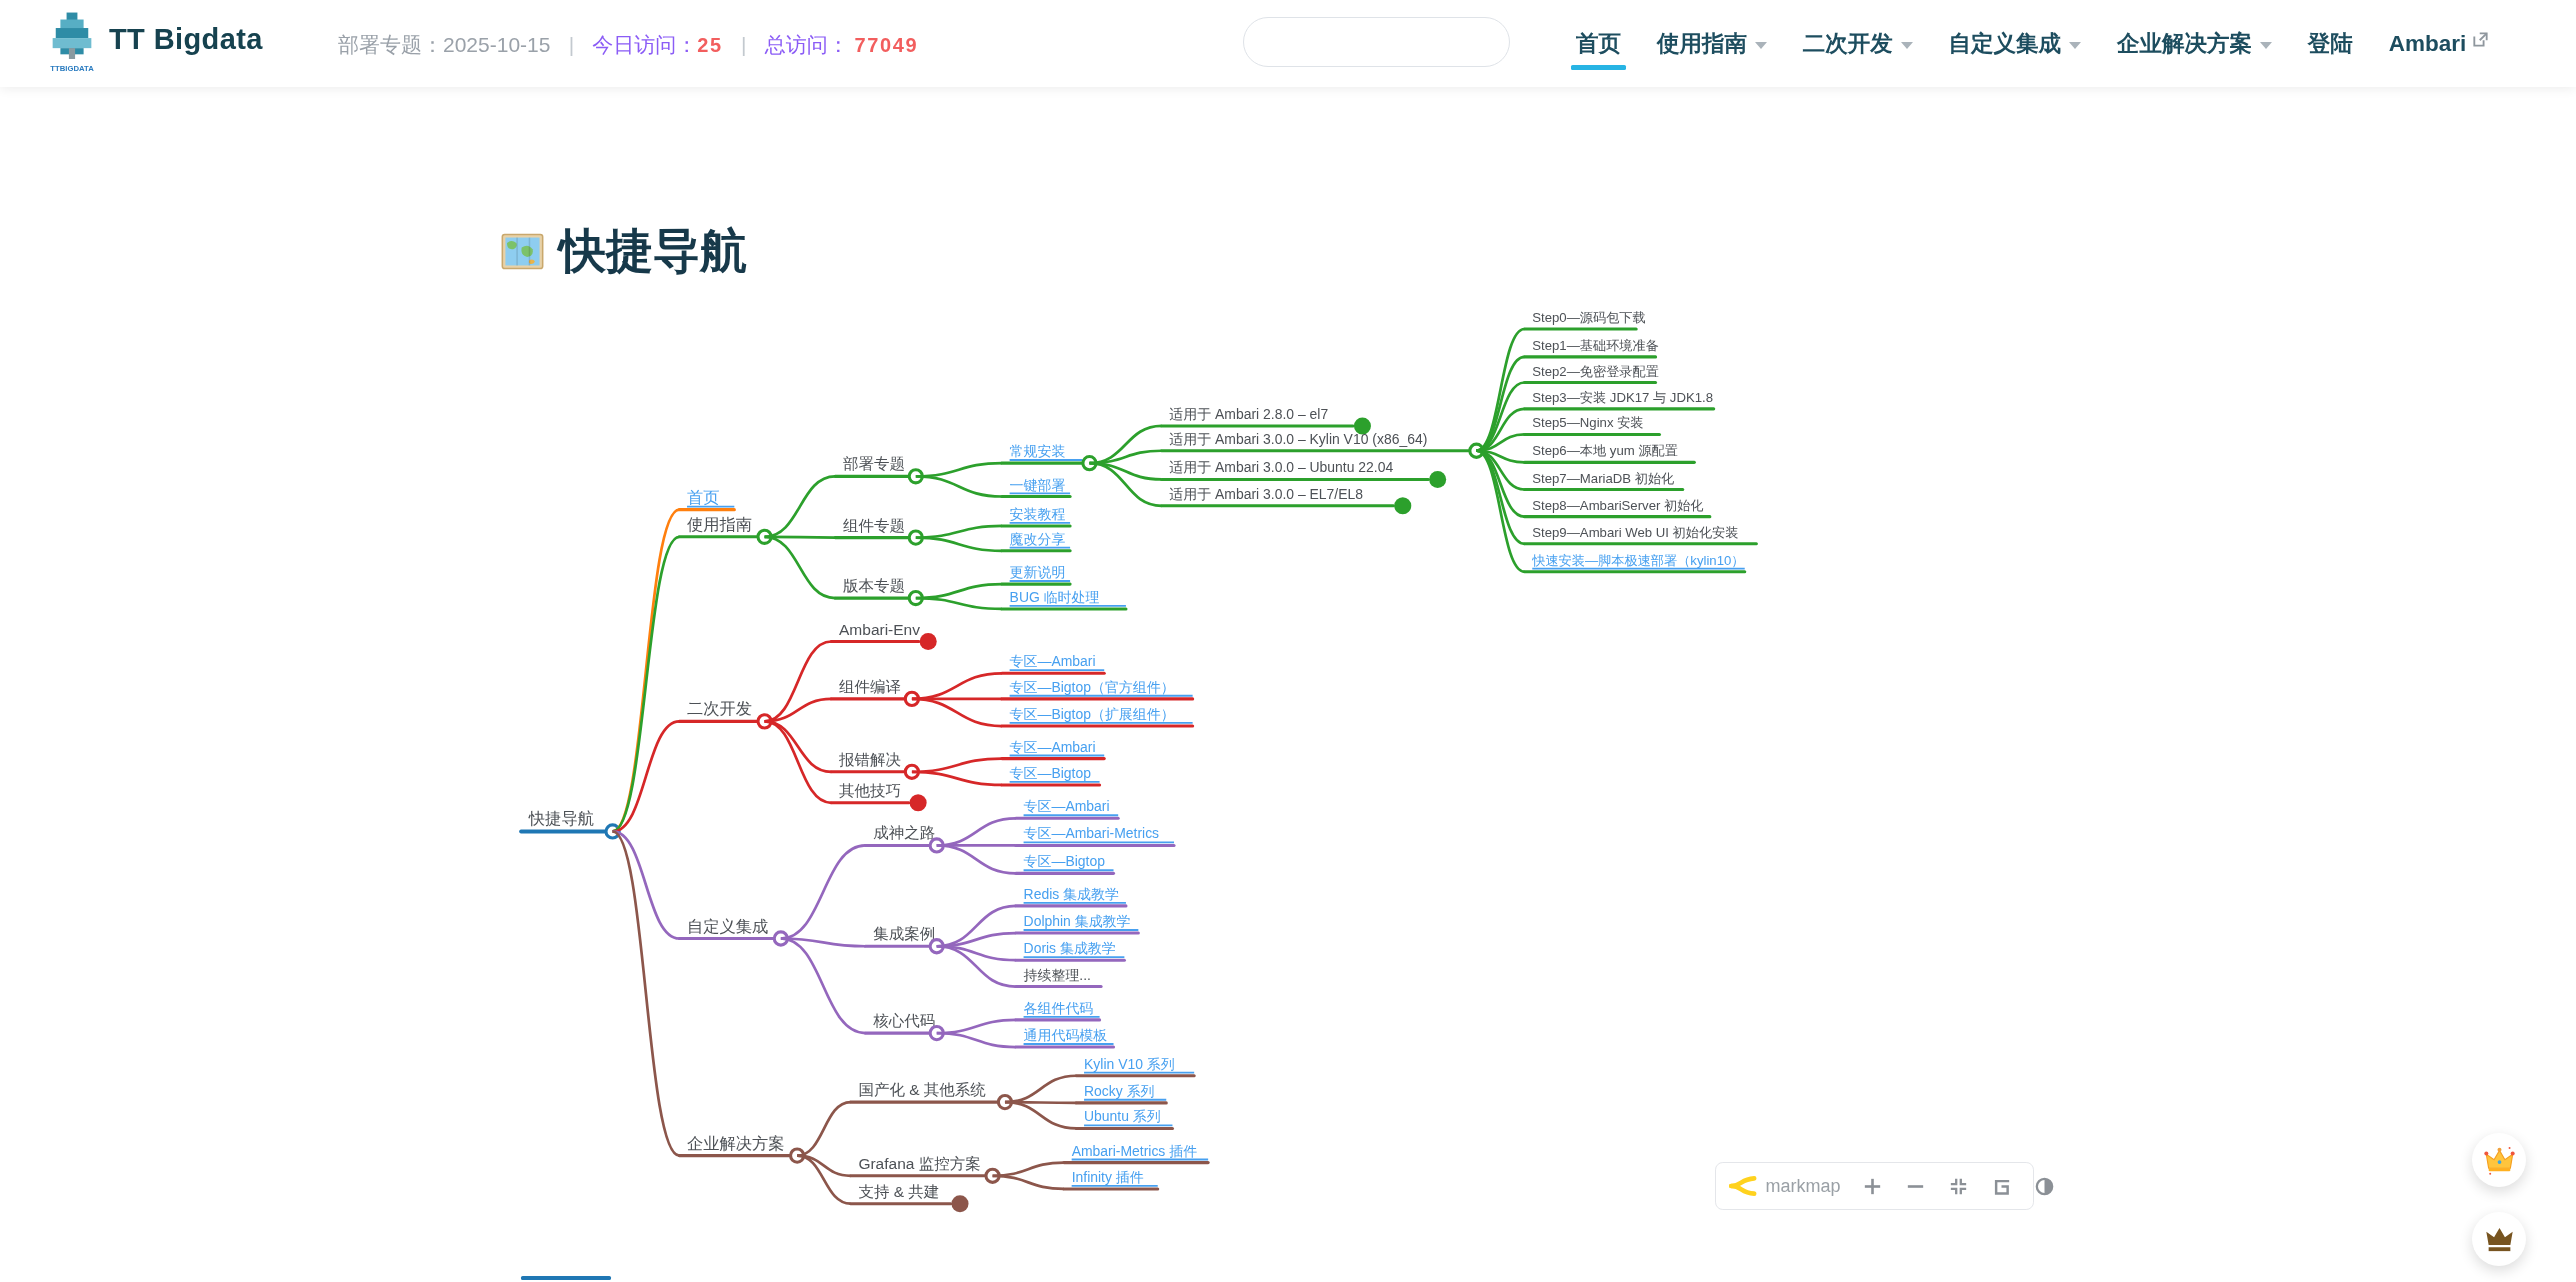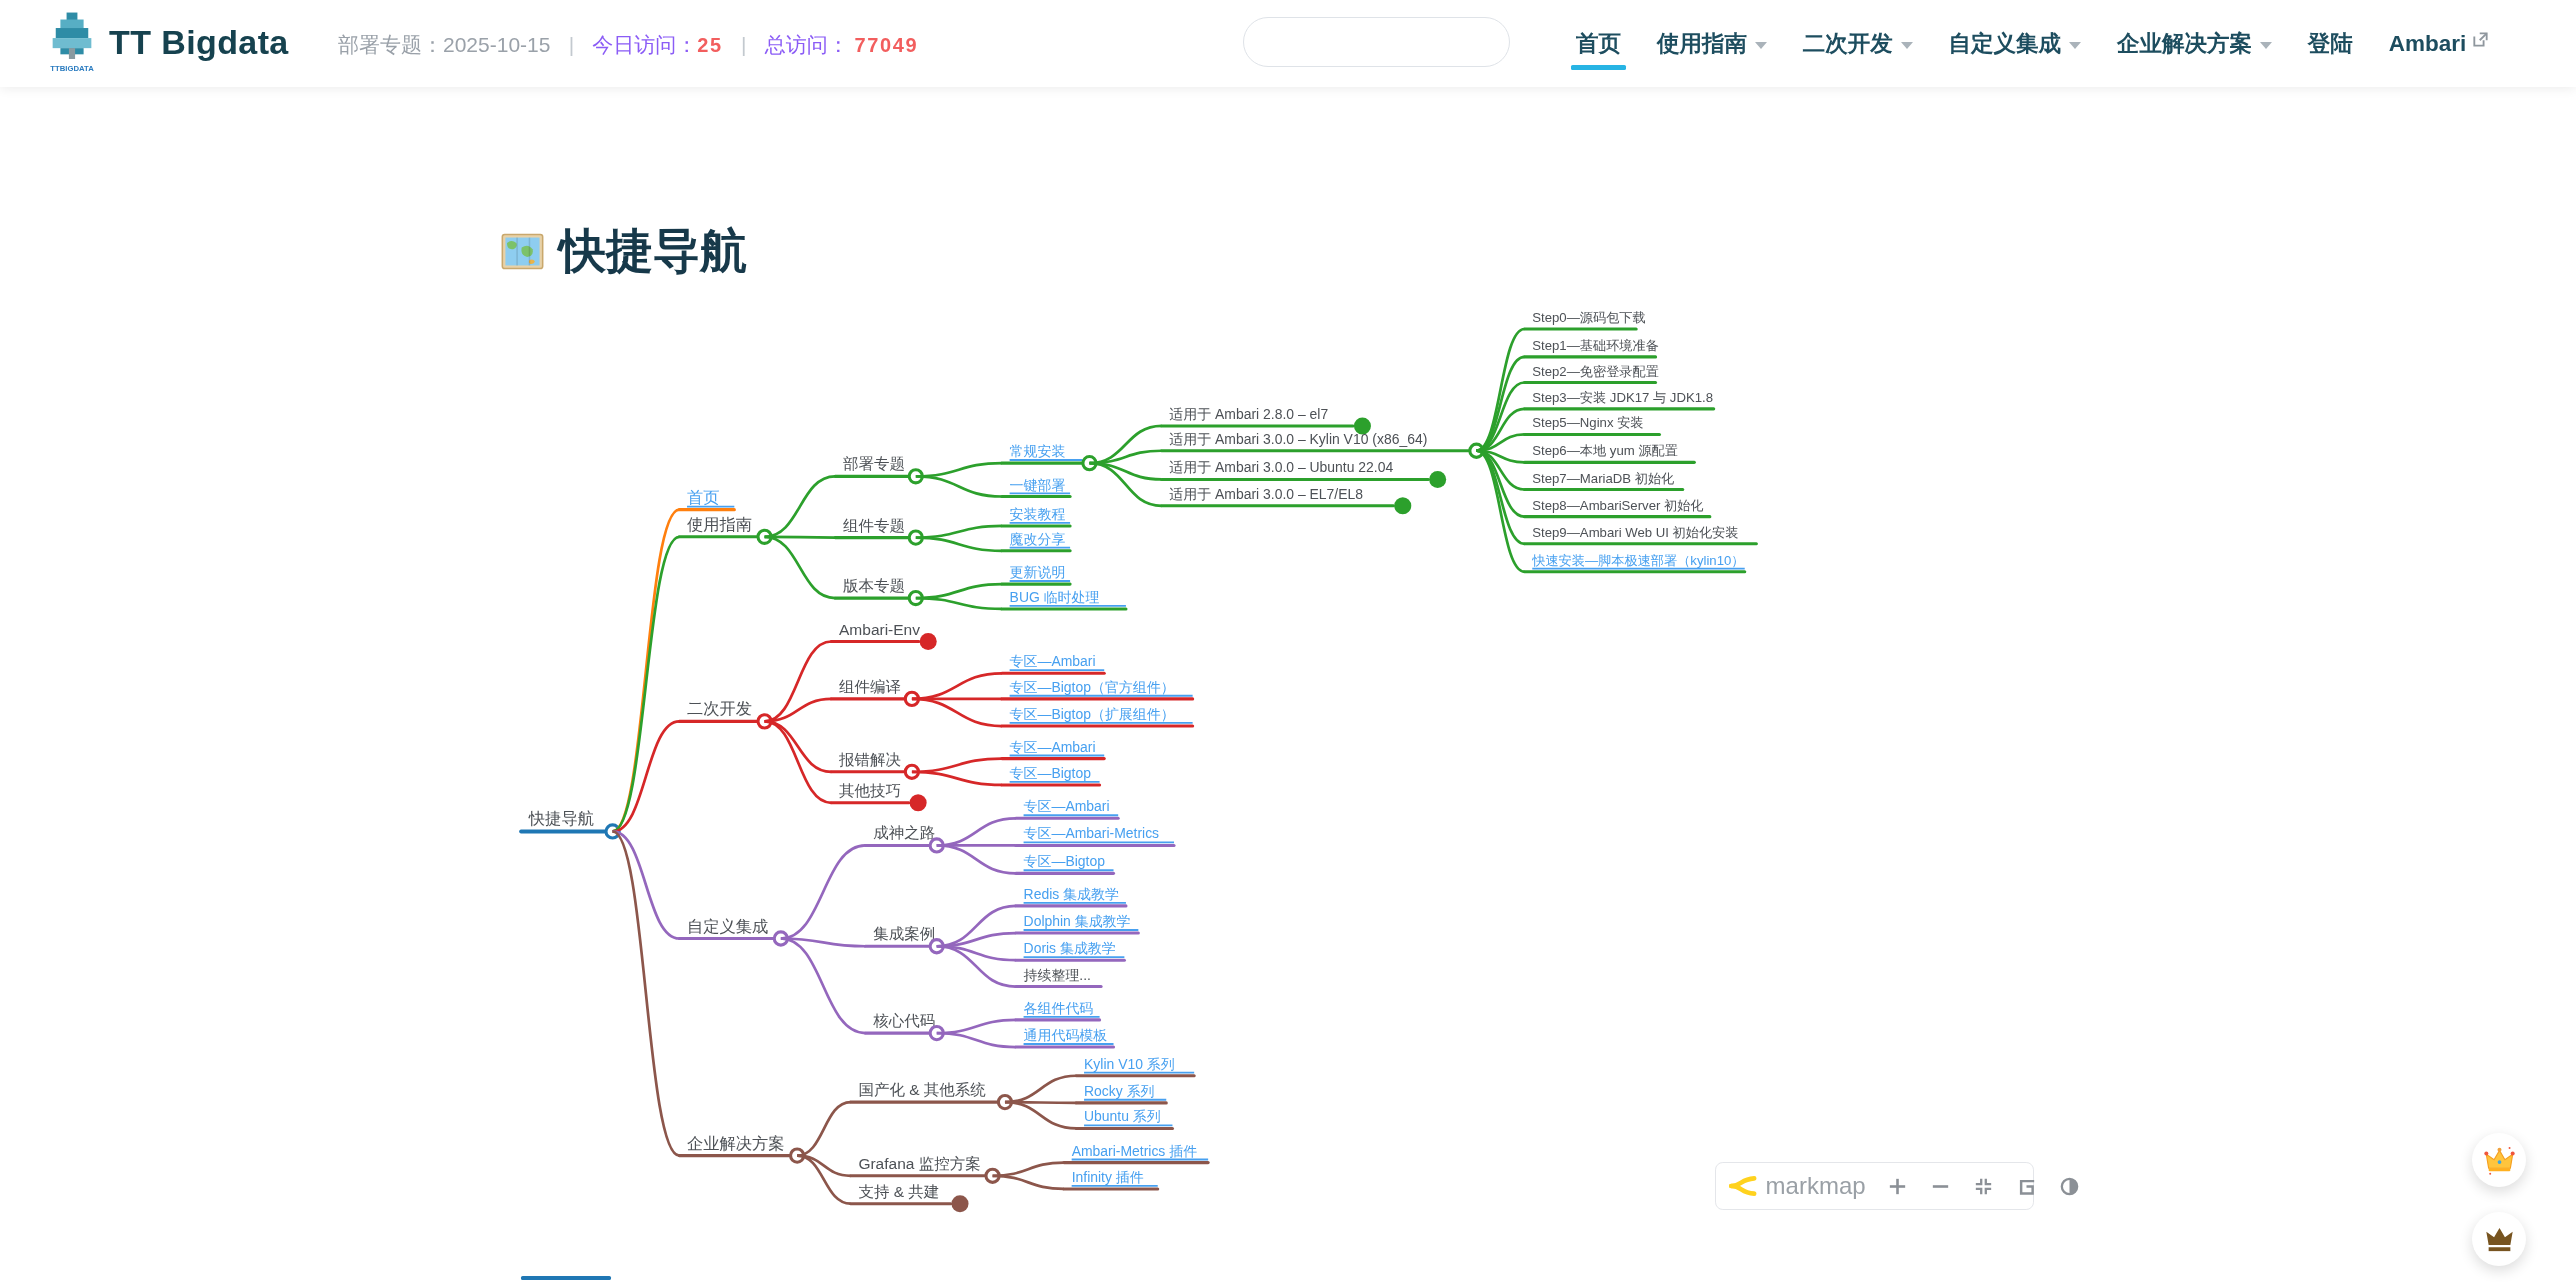--- a/index.html
+++ b/index.html
@@ -4,21 +4,21 @@
 <style>
   * { margin:0; padding:0; box-sizing:border-box; }
   html,body { width:2576px; height:1283px; overflow:hidden; background:#fff;
     font-family:"Liberation Sans","DejaVu Sans",sans-serif; }
   body { position:relative; }
 
   
   header { position:absolute; top:0; left:0; width:2576px; height:87px; background:#fff;
     box-shadow:0 1.6px 11px rgba(0,0,0,.08); z-index:10; }
   .logo { position:absolute; left:48px; top:11px; width:48px; height:65px; }
-  .brand { position:absolute; left:109px; top:23px; font-size:34px; font-weight:700; color:#16424f; letter-spacing:0.4px; }
+  .brand { position:absolute; left:109px; top:23px; font-size:29px; font-weight:700; color:#16424f; letter-spacing:0.4px; }
   .meta { position:absolute; left:338px; top:31px; font-size:21px; color:#9aa1a9; white-space:nowrap; }
   .meta .dim   { color:#9aa1a9; }
   .meta .lab   { color:#8b5cf6; }
   .meta .sep   { color:#c3c9cf; margin:0 12.4px; font-weight:300; }
   .meta .num   { color:#f25e5e; font-weight:700; font-size:20px; letter-spacing:1.6px; }
   .search { position:absolute; left:1243px; top:17px; width:267px; height:50px; border:1.6px solid #dfe3e8;
     border-radius:26px; display:flex; align-items:center; padding:0 14px; background:#fff; }
   .search input { border:none; outline:none; flex:1; font-size:20px; margin-left:9.3px; color:#444; background:transparent; }
   nav { position:absolute; left:1576px; top:0; height:87px; display:flex; align-items:center; gap:36px; }
   nav a { position:relative; display:flex; align-items:center; text-decoration:none; color:#1d4d5f;
@@ -31,21 +31,21 @@
 
   
   .page-title { position:absolute; left:500px; top:220px; display:flex; align-items:center; gap:14px;
     font-size:47px; font-weight:700; color:#17394a; z-index:2; }
   #mindmap { position:absolute; left:0; top:0; z-index:1; }
 
   
   .mm-toolbar { position:absolute; left:1715px; top:1162px; width:319px; height:48px; background:#fff;
     border:1.6px solid #e4e6ea; border-radius:7.8px; display:flex; align-items:center; padding:0 12.4px; gap:20px; z-index:5; }
   .mm-brand { display:flex; align-items:center; gap:6.2px; }
-  .mm-brand span { font-size:24px; color:#9aa0a6; }
+  .mm-brand span { font-size:18px; color:#9aa0a6; }
   .mm-btn { display:flex; align-items:center; justify-content:center; width:29.5px; height:29.5px; cursor:pointer; }
 
   
   .float-btn { position:absolute; width:54px; height:54px; border-radius:50%; background:#fff;
     box-shadow:0 4.7px 14px rgba(0,0,0,.14); display:flex; align-items:center; justify-content:center; z-index:6; cursor:pointer; }
   #crown1 { left:2472px; top:1133px; }
   #crown2 { left:2472px; top:1212px; }
 
   .cutoff-line { position:absolute; left:521px; top:1276px; width:90px; height:3.9px; background:#1f77b4;
     border-radius:1.6px; z-index:1; }

